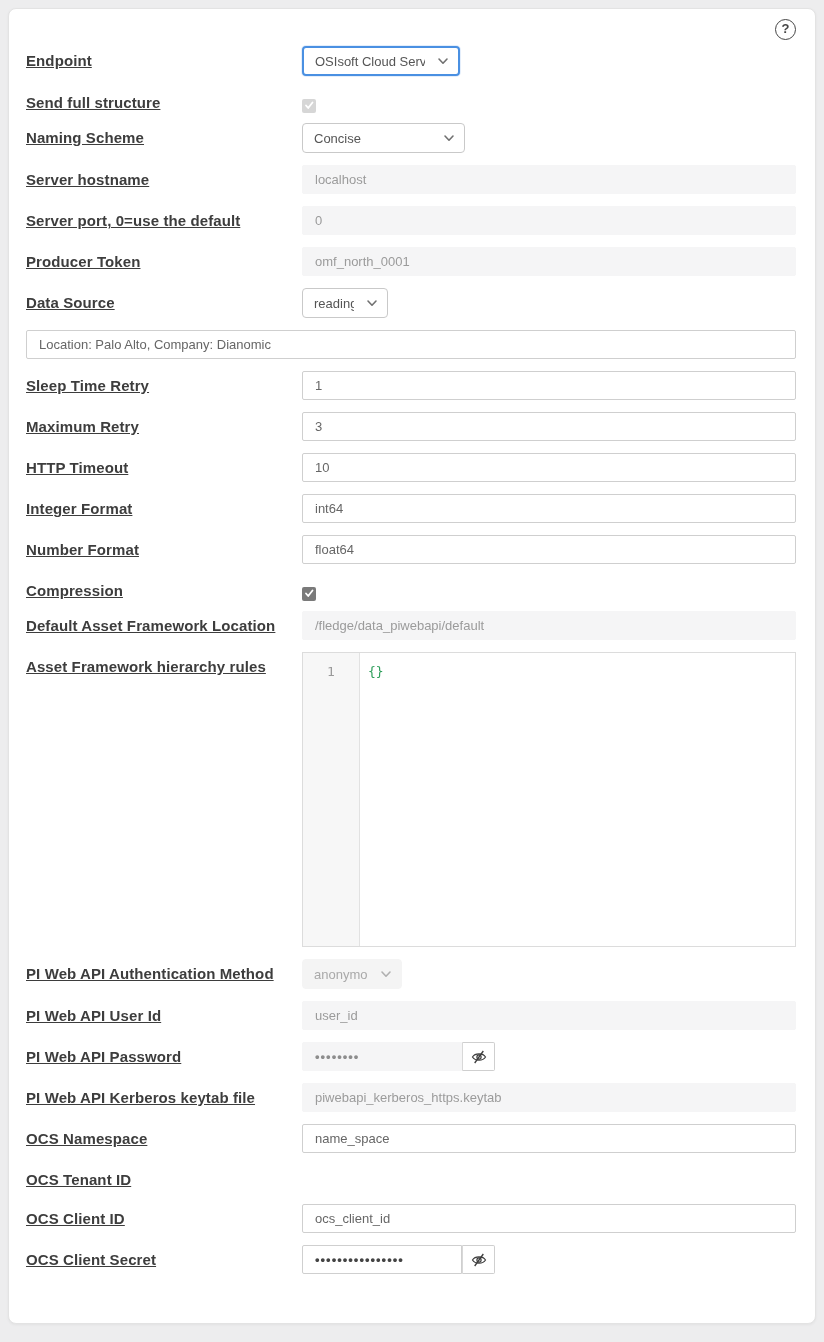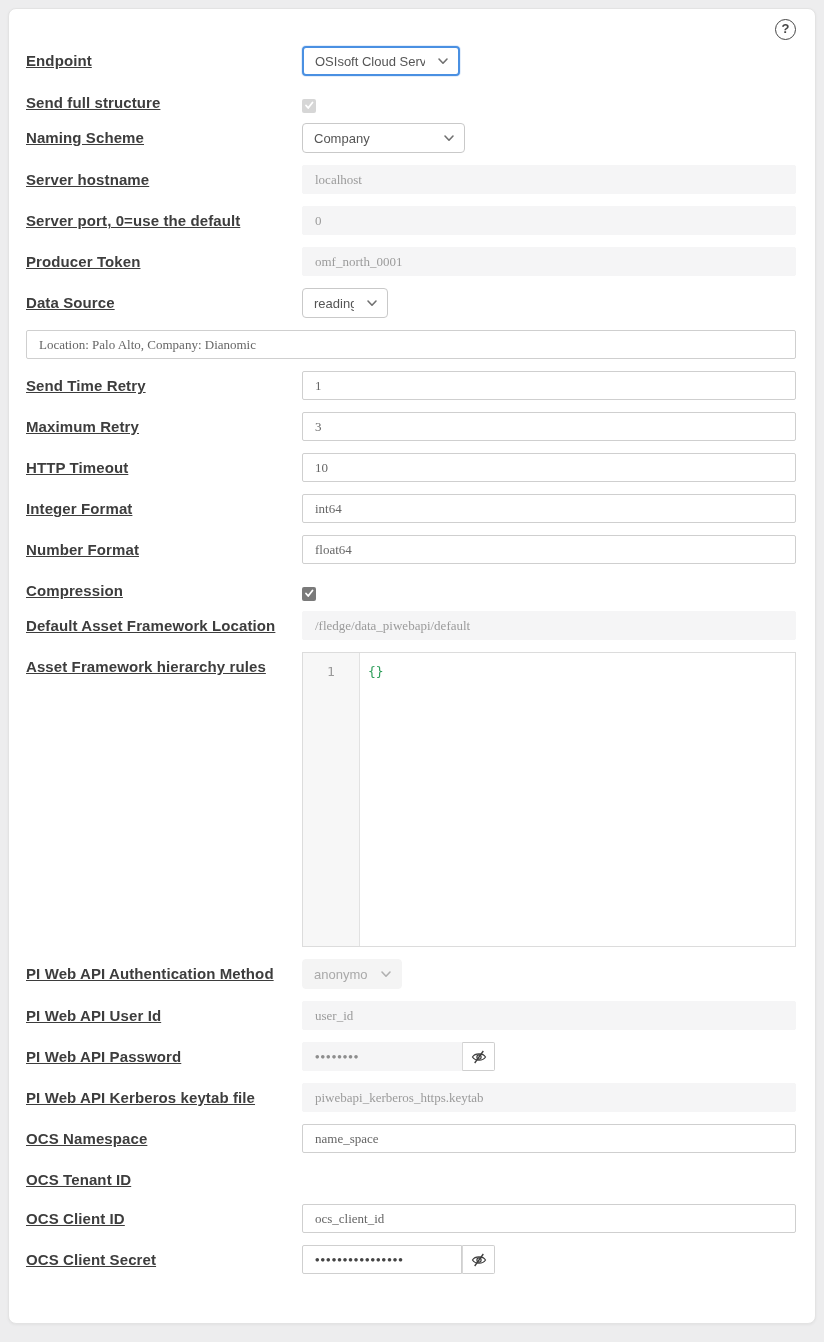--- a/index.html
+++ b/index.html
@@ -80,21 +80,21 @@
   .select .chev { margin-left: 12px; flex: 0 0 auto; display: inline-flex; }
 
   
   .text-input {
     width: 100%;
     height: 29px;
     border: 1px solid #cfcfcf;
     border-radius: 2px;
     background: #fff;
     padding: 0 12px;
-    font-family: Liberation Serif, serif;
+    font-family: Liberation Sans, sans-serif;
     font-size: 13px;
     color: #666;
     outline: none;
   }
   .text-input.disabled {
     background: #f5f5f6;
     border-color: #f5f5f6;
     color: #9b9b9b;
   }
 
@@ -187,21 +187,21 @@
             <span style="display: inline-flex;">
               <svg width="11" height="11" viewBox="0 0 11 11">
                 <polyline points="2,5.5 4.2,8 8.5,2.5" fill="none" stroke="#ffffff" stroke-width="1.8" stroke-linecap="round" stroke-linejoin="round"></polyline>
               </svg>
             </span>
           </span></div>
       </div>
       <div class="form-row kind-select">
         <div class="row-label">Naming Scheme</div>
         <div class="row-control"><div class="select" style="width: 163px;">
-            <span style="overflow: hidden; white-space: nowrap;">Company</span>
+            <span style="overflow: hidden; white-space: nowrap;">Concise</span>
             <span class="chev" style="display: inline-flex;">
               <svg width="12" height="12" viewBox="0 0 12 12">
                 <polyline points="2,4 6,8.2 10,4" fill="none" stroke="#707070" stroke-width="1.6" stroke-linecap="round" stroke-linejoin="round"></polyline>
               </svg>
             </span>
           </div></div>
       </div>
       <div class="form-row kind-text">
         <div class="row-label">Server hostname</div>
         <div class="row-control"><input type="text" class="text-input disabled" readonly="" value="localhost" style=""></div>
@@ -222,21 +222,21 @@
               <svg width="12" height="12" viewBox="0 0 12 12">
                 <polyline points="2,4 6,8.2 10,4" fill="none" stroke="#707070" stroke-width="1.6" stroke-linecap="round" stroke-linejoin="round"></polyline>
               </svg>
             </span>
           </div></div>
       </div>
       <div class="form-row kind-text">
         <div class="row-control"><input type="text" class="text-input" value="Location: Palo Alto, Company: Dianomic" style=""></div>
       </div>
       <div class="form-row kind-text">
-        <div class="row-label">Send Time Retry</div>
+        <div class="row-label">Sleep Time Retry</div>
         <div class="row-control"><input type="text" class="text-input" value="1" style=""></div>
       </div>
       <div class="form-row kind-text">
         <div class="row-label">Maximum Retry</div>
         <div class="row-control"><input type="text" class="text-input" value="3" style=""></div>
       </div>
       <div class="form-row kind-text">
         <div class="row-label">HTTP Timeout</div>
         <div class="row-control"><input type="text" class="text-input" value="10" style=""></div>
       </div>

